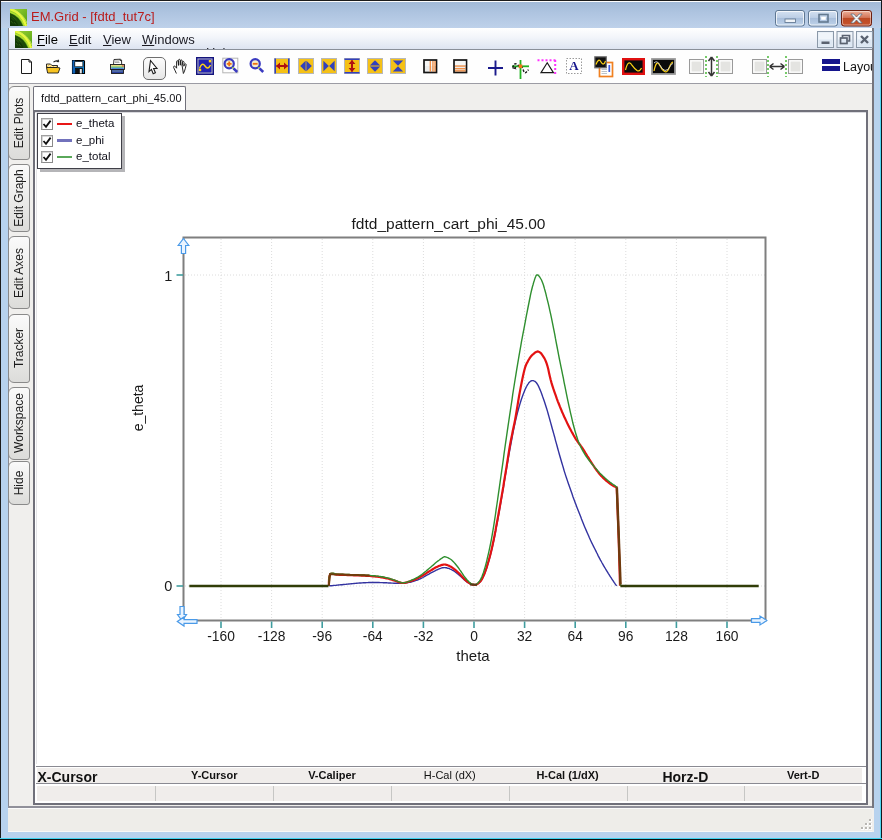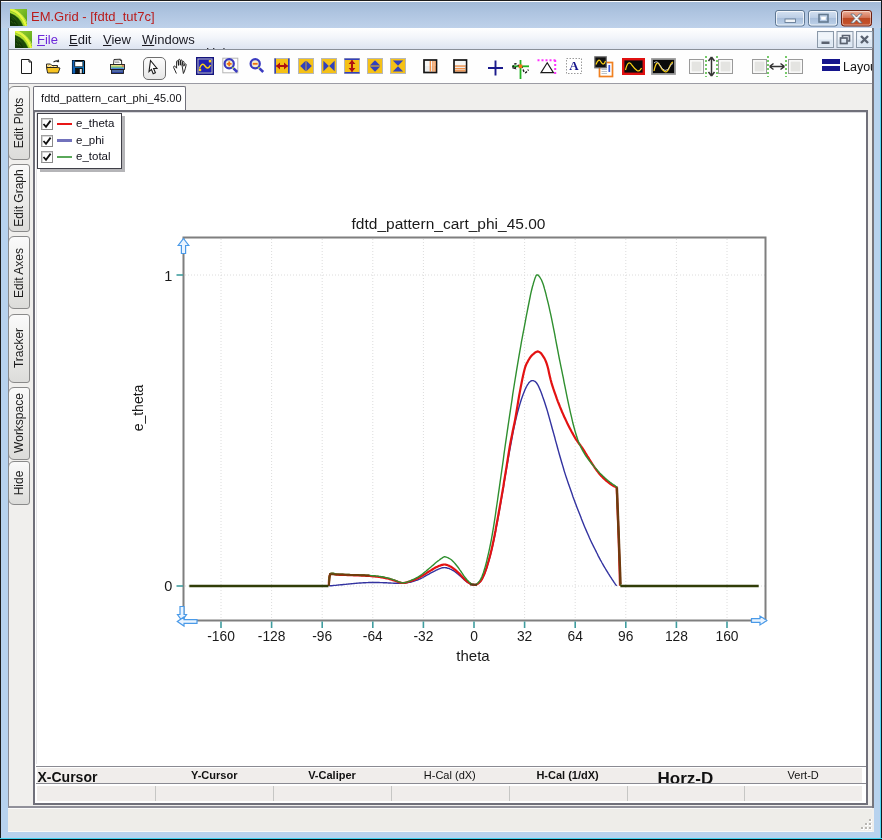--- a/index.html
+++ b/index.html
@@ -71,21 +71,21 @@
       </linearGradient>
     </defs>
 <rect x="0" y="0" width="17" height="17" fill="url(#lg1)"></rect>
 <path d="M0,4 Q9,7 13,17 L0,17 Z" fill="#1c4a0a"></path>
 <path d="M0,8 Q6,10 8.5,17 L0,17 Z" fill="#123806"></path>
 <path d="M0,0 Q12,4 16,17" fill="none" stroke="#e8f83c" stroke-width="2.6"></path>
 <path d="M0,2.8 Q11,6.5 14.2,17" fill="none" stroke="#b8e030" stroke-width="1.2"></path>
 <path d="M2.5,0 Q13.5,5 17,14" fill="none" stroke="#d2ec5a" stroke-width="0.9"></path>
 <path d="M1.5,9 L4,11.5 M2.5,7.5 L6.5,11 M4,13 L6,15.5 M1,12 L3,14.5" stroke="#3a6a1a" stroke-width="0.7"></path>
 </svg>
-<div class="abs" style="left:37px;top:32px;font-size:13px;color:#6d28d9"><u>F</u>ile</div>
+<div class="abs" style="left:37px;top:32px;font-size:13px;color:#000000"><u>F</u>ile</div>
 <div class="abs" style="left:69px;top:32px;font-size:13px;color:#1a1a22"><u>E</u>dit</div>
 <div class="abs" style="left:103px;top:32px;font-size:13px;color:#1a1a22"><u>V</u>iew</div>
 <div class="abs" style="left:142px;top:32px;font-size:13px;color:#1a1a22"><u>W</u>indows</div>
 <div class="abs" style="left:206px;top:45px;font-size:13px;color:#1a1a22"><u>H</u>elp</div>
 <svg class="abs" style="left:817px;top:31px" width="56" height="17" viewBox="0 0 56 17">
 <g>
 <rect x="0.5" y="0.5" width="16" height="16" fill="#e7eef7" stroke="#8a98a8"></rect>
 <rect x="1.5" y="1.5" width="14" height="14" fill="#dde7f3" stroke="none"></rect>
       <rect x="1.5" y="1.5" width="14" height="7" fill="#f0f5fa" stroke="none"></rect>
 <rect x="4.5" y="10.5" width="8" height="2.5" fill="#5a6270"></rect>
@@ -405,22 +405,22 @@
 </g>
 </svg>
 
 <div class="abs" style="left:36px;top:766px;width:830px;height:1px;background:#8a8a92"></div>
 <div class="abs" style="left:37px;top:768px;width:825px;height:15px;background:#f0edeb"></div>
 <div class="abs" style="left:37.5px;top:769px;width:117.8px;font-size:14px;font-weight:bold;color:#111;text-align:left">X-Cursor</div>
 <div class="abs" style="left:155.3px;top:769px;width:117.8px;font-size:11px;font-weight:bold;color:#111;text-align:center">Y-Cursor</div>
 <div class="abs" style="left:273.1px;top:769px;width:117.8px;font-size:11px;font-weight:bold;color:#111;text-align:center">V-Caliper</div>
 <div class="abs" style="left:390.9px;top:769px;width:117.8px;font-size:11px;font-weight:normal;color:#111;text-align:center">H-Cal (dX)</div>
 <div class="abs" style="left:508.7px;top:769px;width:117.8px;font-size:11px;font-weight:bold;color:#111;text-align:center">H-Cal (1/dX)</div>
-<div class="abs" style="left:626.5px;top:769px;width:117.8px;font-size:17px;font-weight:bold;color:#111;text-align:center">Horz-D</div>
-<div class="abs" style="left:744.3px;top:769px;width:117.8px;font-size:11px;font-weight:normal;color:#111;text-align:center">Vert-D</div>
+<div class="abs" style="left:626.5px;top:769px;width:117.8px;font-size:14px;font-weight:bold;color:#111;text-align:center">Horz-D</div>
+<div class="abs" style="left:744.3px;top:769px;width:117.8px;font-size:11px;font-weight:bold;color:#111;text-align:center">Vert-D</div>
 <div class="abs" style="left:36px;top:783px;width:830px;height:1px;background:#8a8a92"></div>
 <div class="abs" style="left:37px;top:785.5px;width:825px;height:15px;background:#f0edeb"></div>
 <div class="abs" style="left:155.3px;top:785.5px;width:1px;height:15px;background:#c6c6c4"></div>
 <div class="abs" style="left:273.1px;top:785.5px;width:1px;height:15px;background:#c6c6c4"></div>
 <div class="abs" style="left:390.9px;top:785.5px;width:1px;height:15px;background:#c6c6c4"></div>
 <div class="abs" style="left:508.7px;top:785.5px;width:1px;height:15px;background:#c6c6c4"></div>
 <div class="abs" style="left:626.5px;top:785.5px;width:1px;height:15px;background:#c6c6c4"></div>
 <div class="abs" style="left:744.3px;top:785.5px;width:1px;height:15px;background:#c6c6c4"></div>
 
 <div class="abs" style="left:8px;top:806px;width:864px;height:2px;background:#90909a"></div>

